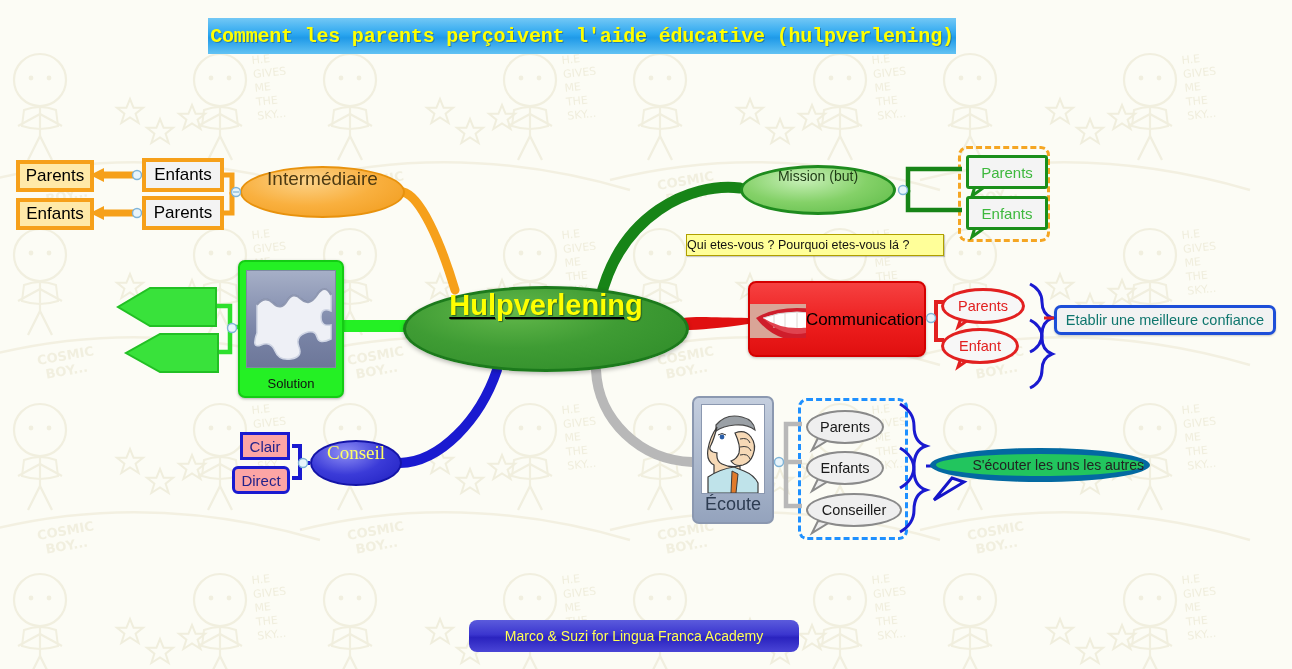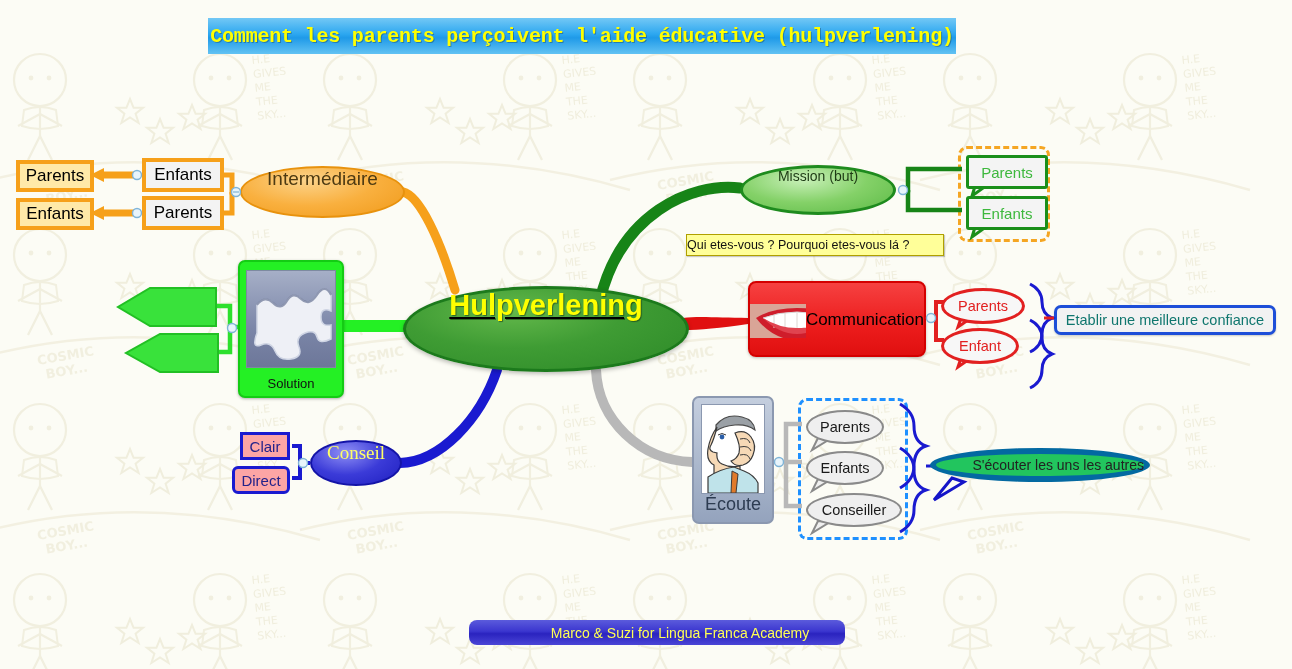--- a/index.html
+++ b/index.html
@@ -47,26 +47,25 @@
     font-weight: bold;
     letter-spacing: -0.2px;
     text-shadow: 1px 1px 0 rgba(0,0,0,0.25);
     white-space: nowrap;
   }
 
   
   #footer-bar {
     position: absolute;
     left: 469px; top: 620px;
-    width: 330px; height: 25px;
+    width: 330px; height: 32px;
     border-radius: 8px;
     background: linear-gradient(to bottom, #5b5bdc 0%, #3b36cf 45%, #2a23bf 55%, #4a45d6 100%);
     display: flex; align-items: center; justify-content: center;
     z-index: 8;
-    padding-left: 46px;
   }
   #footer-bar .t {
     color: #ffff55;
     font-size: 14px;
     white-space: nowrap;
   }
 
   
   .ellipse {
     display: flex; align-items: flex-start; justify-content: center;

